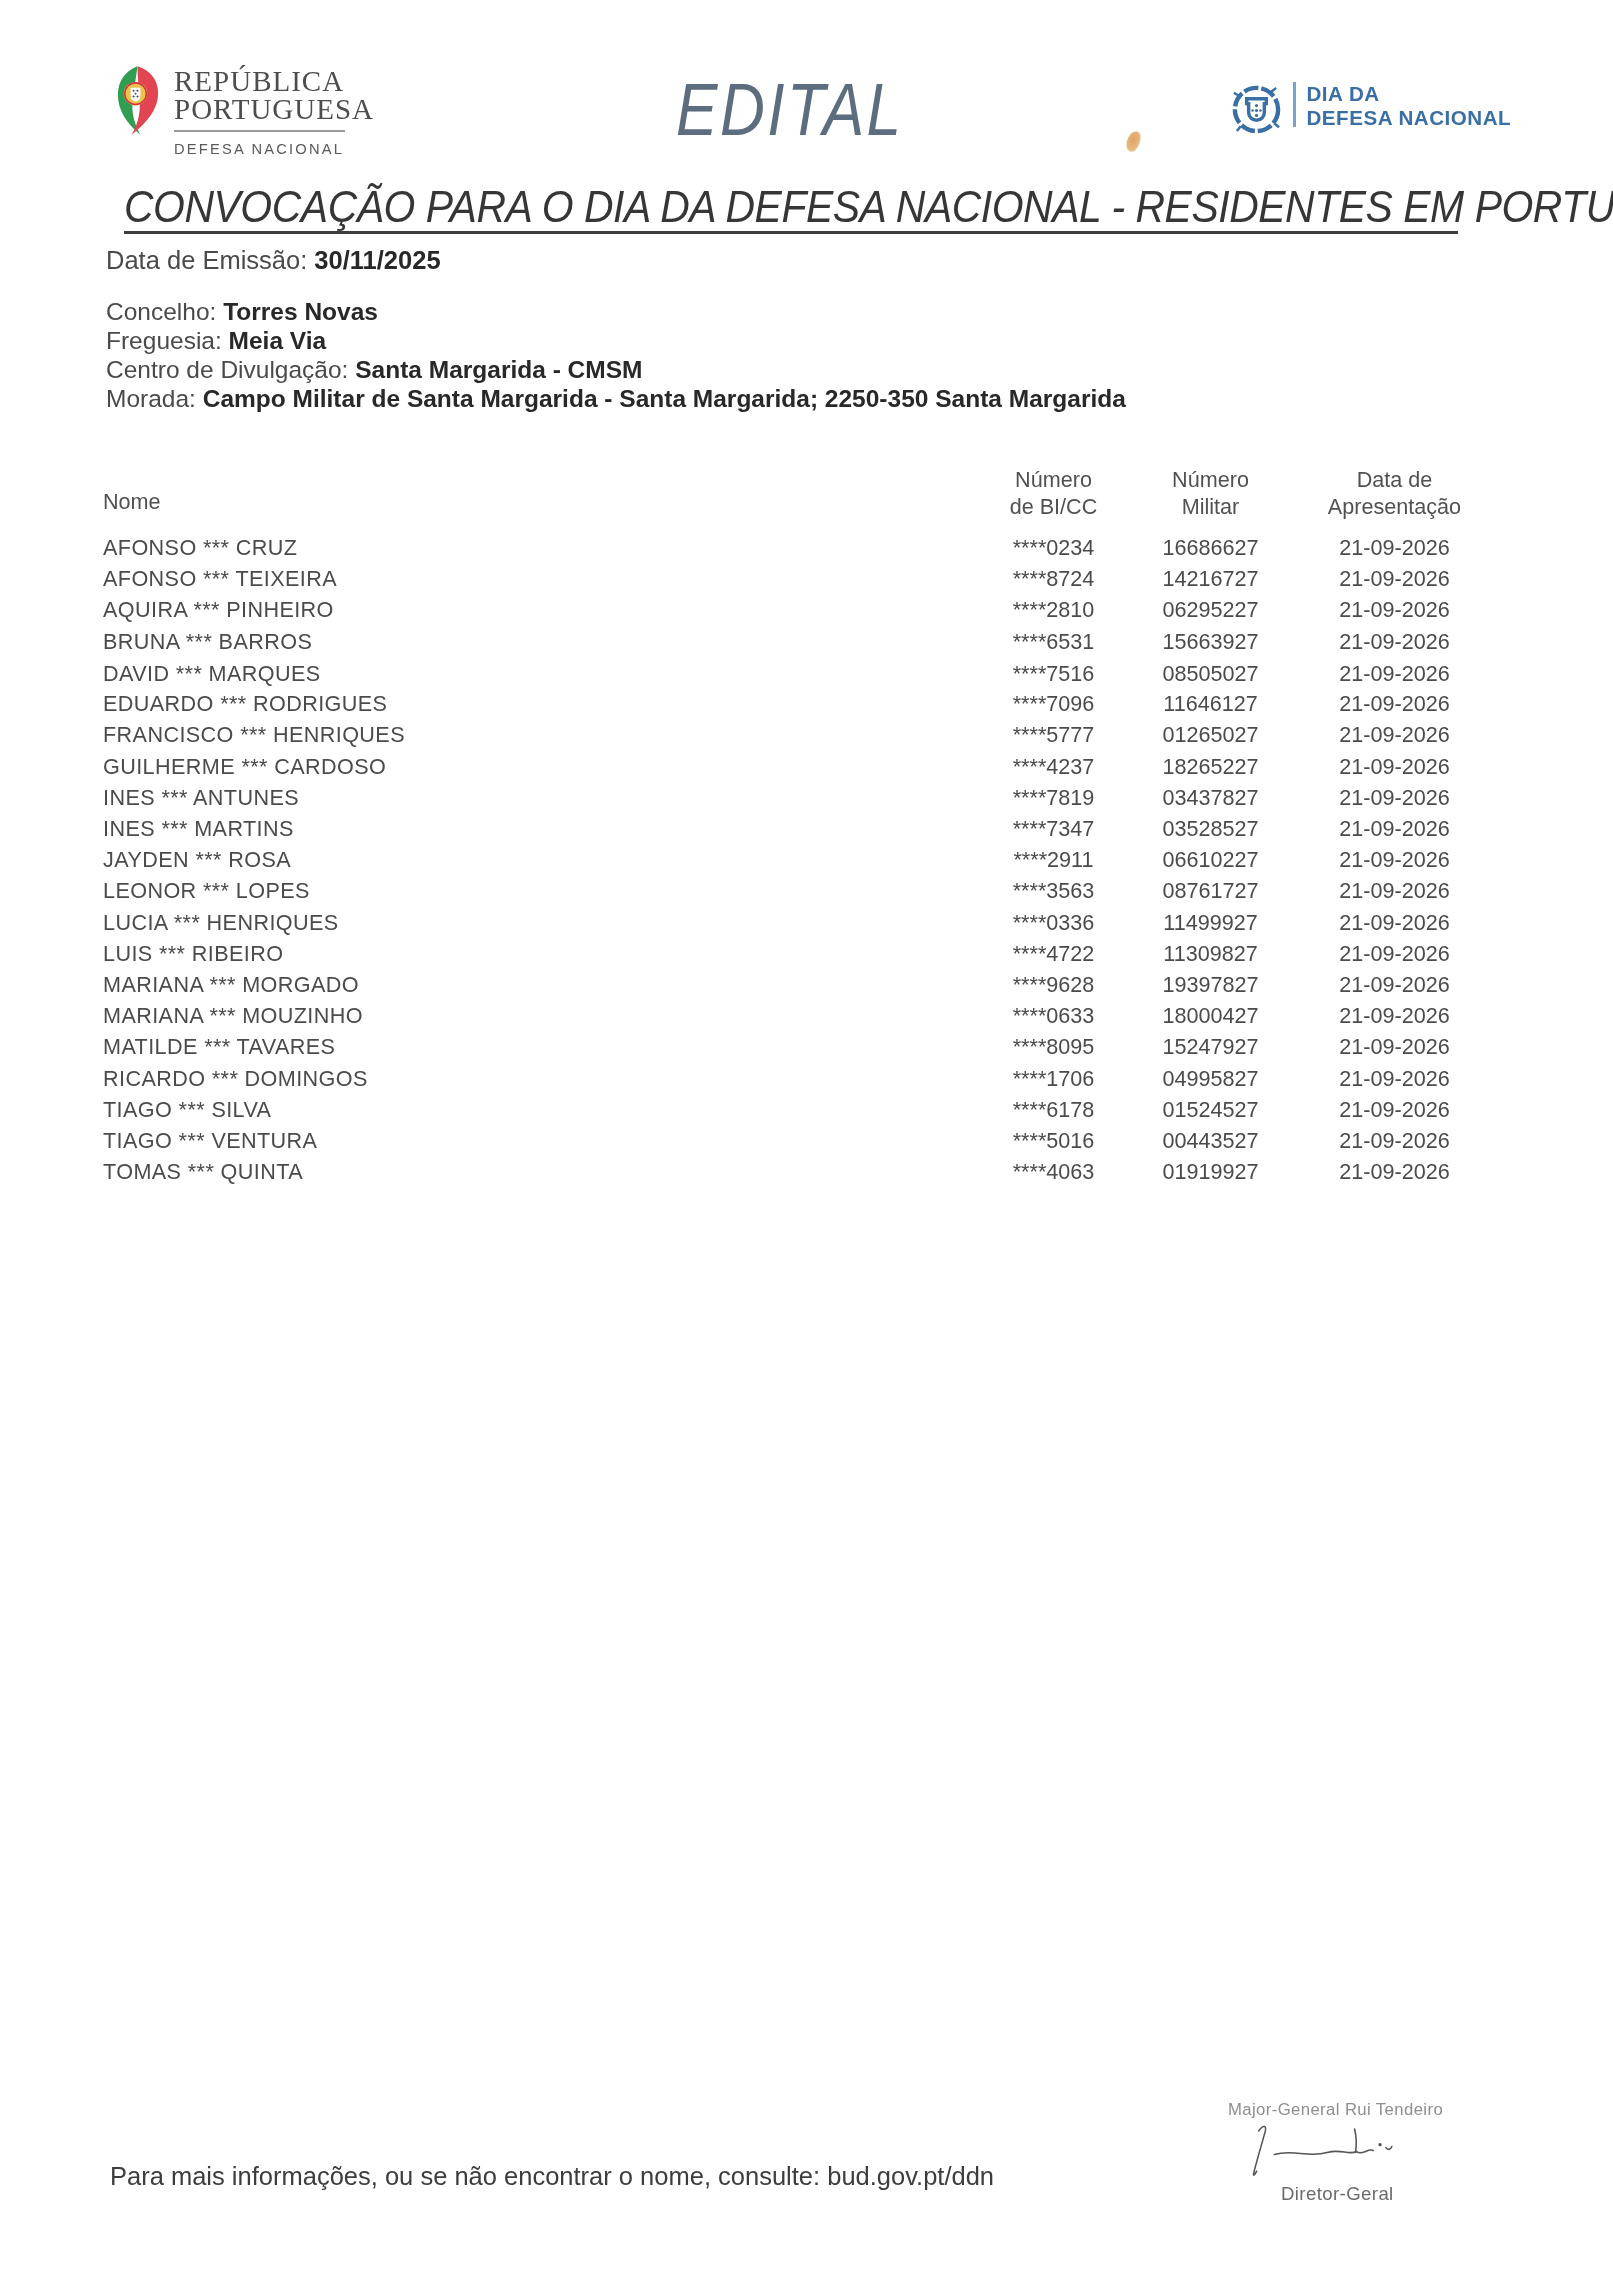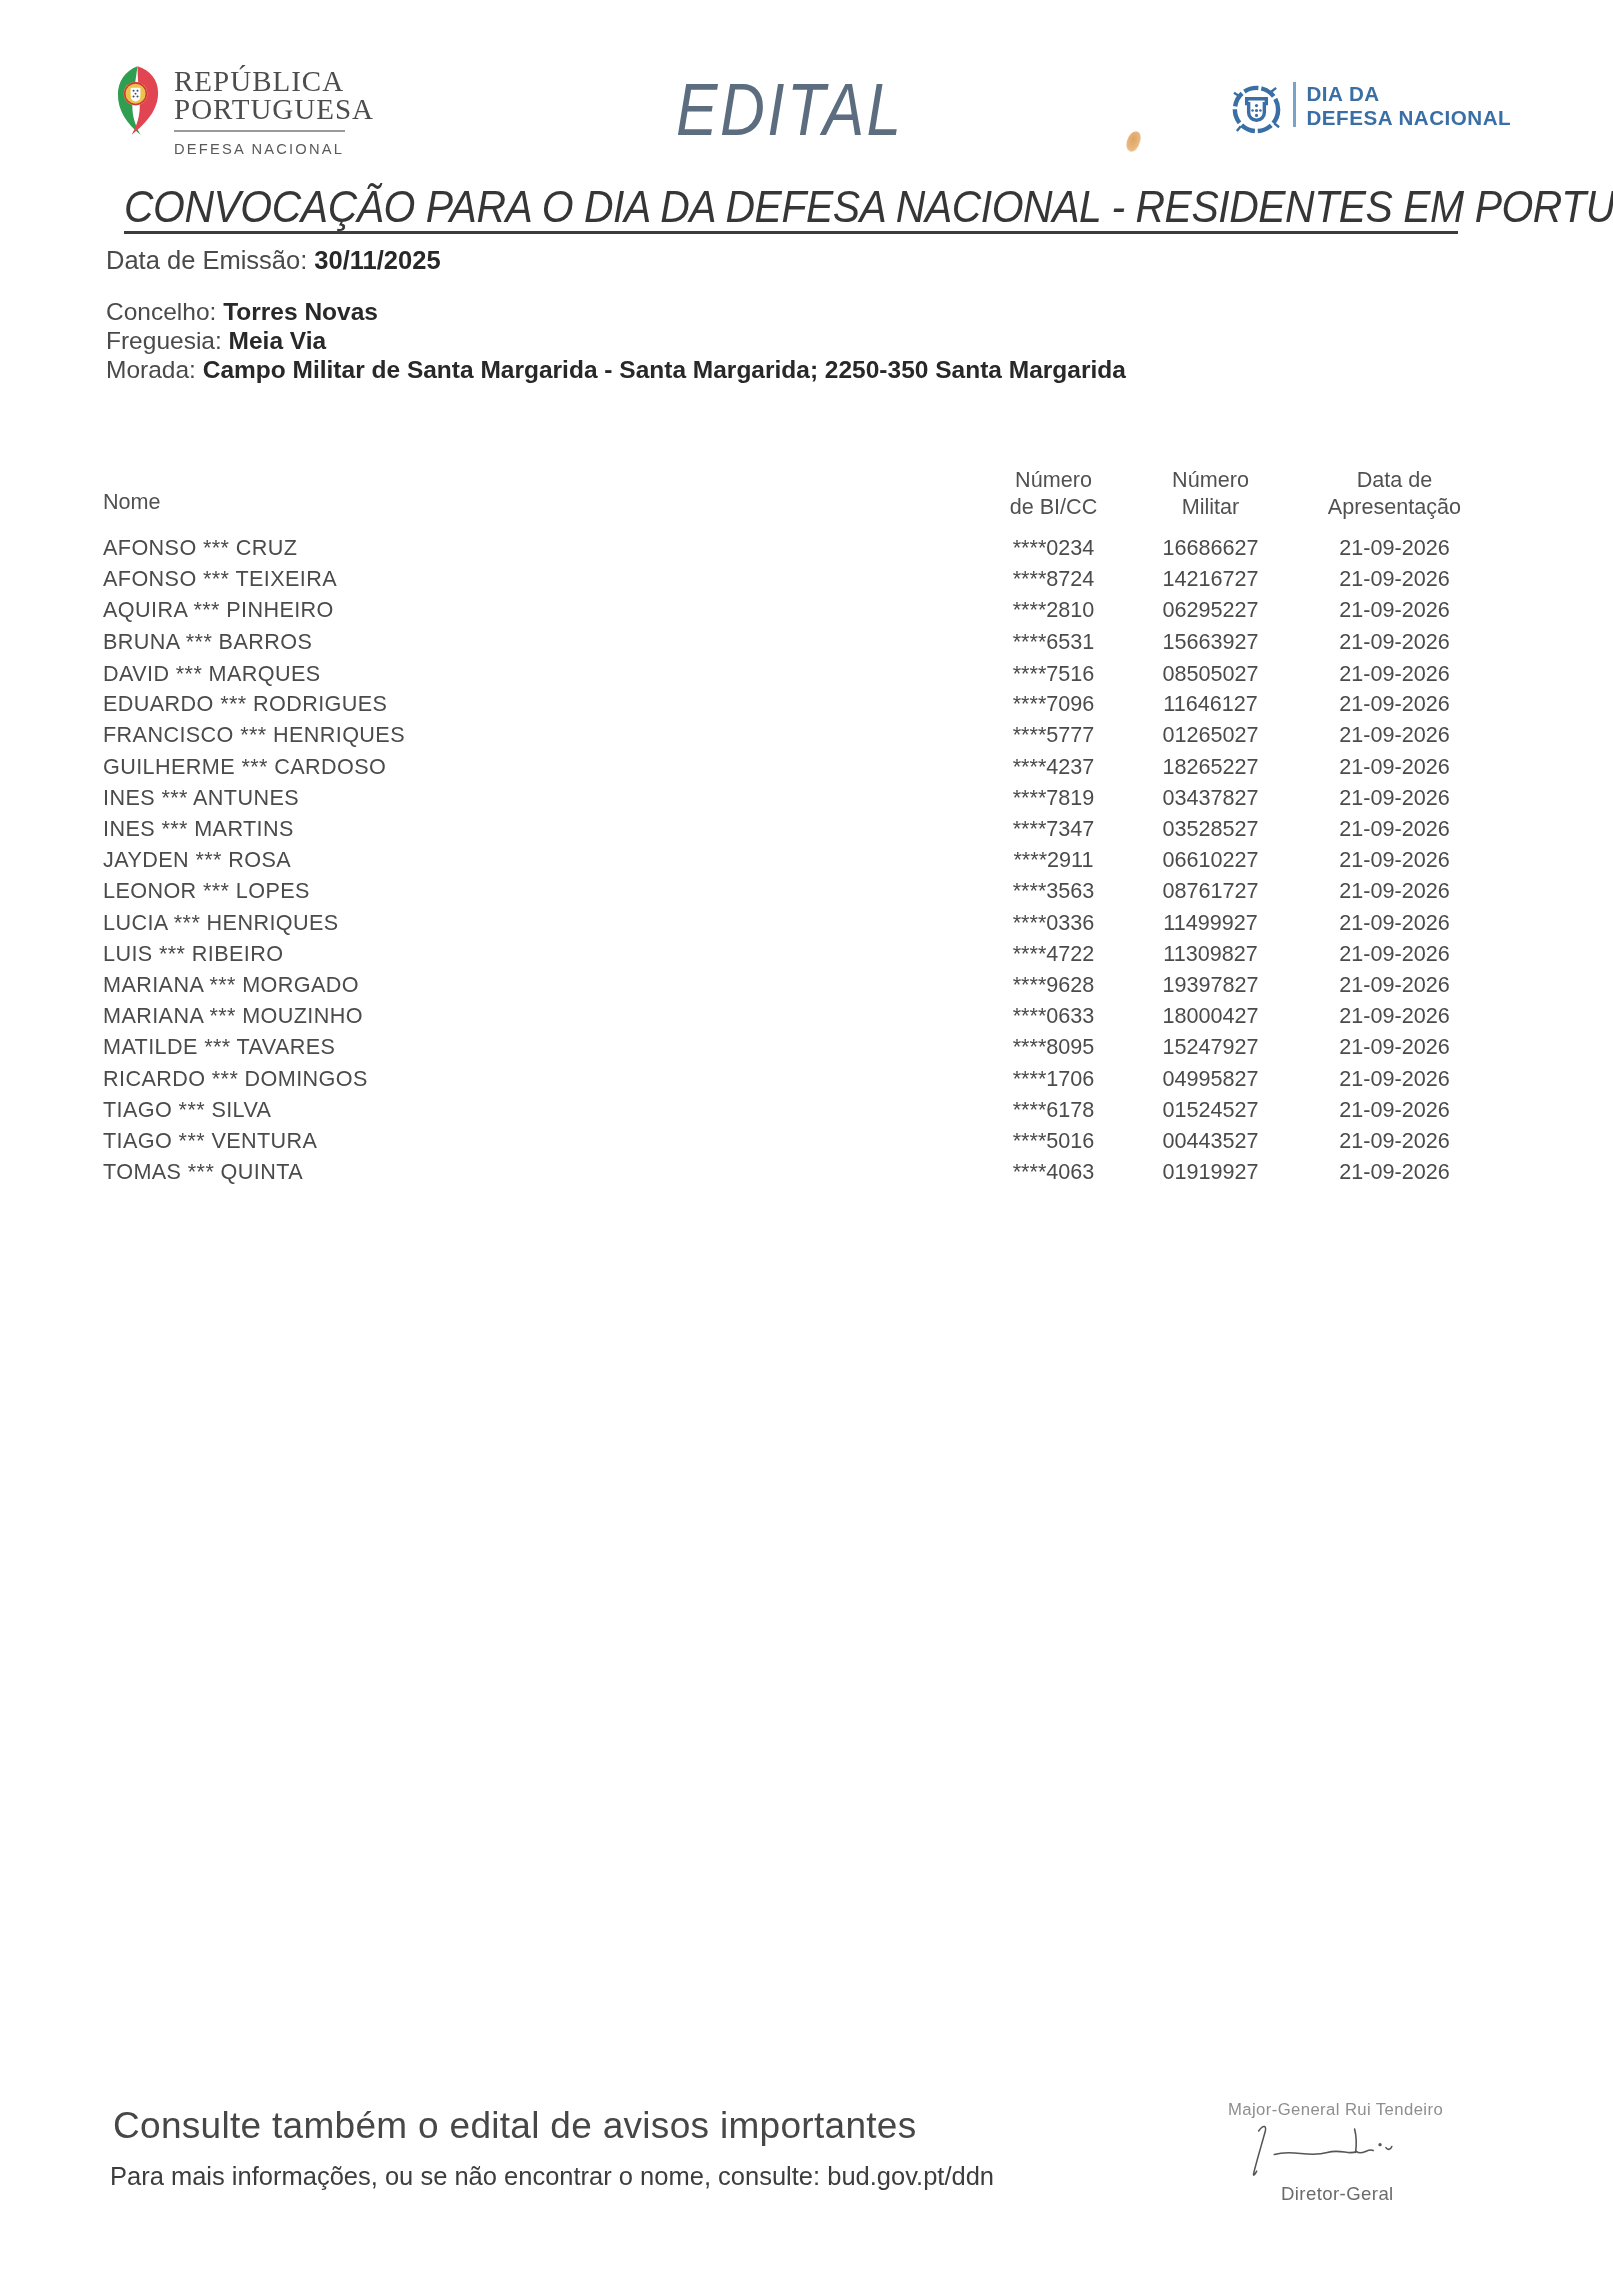--- a/index.html
+++ b/index.html
@@ -144,20 +144,24 @@
   <div class="info-block">
     <div class="info-line">
       <span class="lbl">Concelho:</span>
       <span class="val">Torres Novas</span>
     </div>
     <div class="info-line">
       <span class="lbl">Freguesia:</span>
       <span class="val">Meia Via</span>
     </div>
     <div class="info-line">
+      <span class="lbl">Centro de Divulgação:</span>
+      <span class="val">Santa Margarida - CMSM</span>
+    </div>
+    <div class="info-line">
       <span class="lbl">Morada:</span>
       <span class="val">Campo Militar de Santa Margarida - Santa Margarida; 2250-350 Santa Margarida</span>
     </div>
   </div>
 
   <div class="th th-nome">Nome</div>
   <div class="th th-bicc">
     <span>Número</span><br>
     <span>de BI/CC</span>
   </div>
@@ -292,21 +296,20 @@
         <span class="cell-data">21-09-2026</span>
       </div>
       <div class="trow" style="top: 624px;">
         <span class="cell-nome">TOMAS *** QUINTA</span>
         <span class="cell-bicc">****4063</span>
         <span class="cell-militar">01919927</span>
         <span class="cell-data">21-09-2026</span>
       </div>
     </div>
 
-  <div class="footer-heading">Consulte também o edital de avisos importantes</div>
   <div class="footer-note">Para mais informações, ou se não encontrar o nome, consulte: bud.gov.pt/ddn</div>
 
   <div class="sig-name">Major-General Rui Tendeiro</div>
   <div class="sig-svg">
     <svg width="186" height="69" viewBox="0 0 190 70">
       <g fill="none" stroke="#555555" stroke-width="1.6" stroke-linecap="round">
         <path d="M16 14 C21 7 25 8 22 17 C19 28 13 48 11 57 C10 61 12 59 14 55"></path>
         <path d="M32 38 C52 32 66 42 86 36 C100 32 108 39 116 35"></path>
         <path d="M114 12 C116 20 116 29 115 36"></path>
         <path d="M116 35 C121 40 128 31 133 34"></path>

